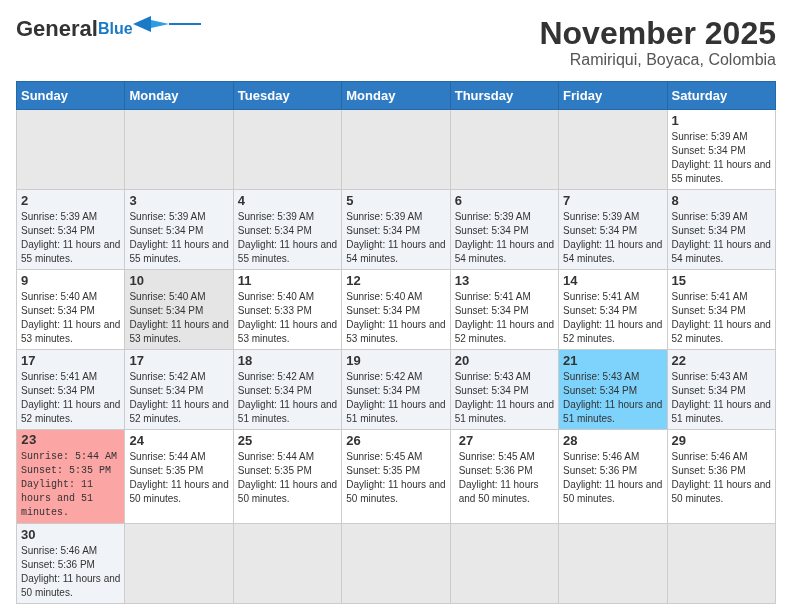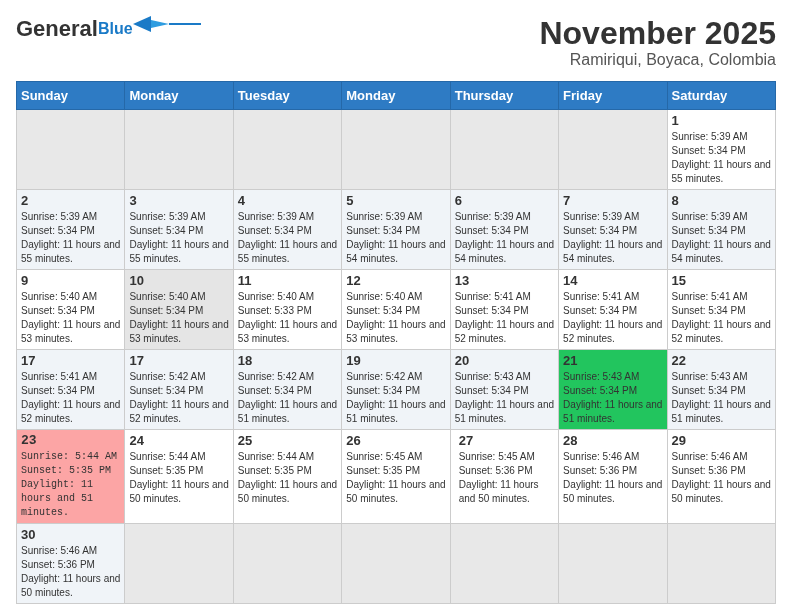--- a/index.html
+++ b/index.html
@@ -276,21 +276,21 @@
           </span>
         </td>
         <td style="background: rgb(240, 244, 248); min-height: 72px; height: 72px;">
           <span class="day-num">20</span>
           <span class="day-info">
             Sunrise: 5:43 AM<br>
             Sunset: 5:34 PM<br>
             Daylight: 11 hours and 51 minutes.
           </span>
         </td>
-        <td style="background: #22c55e; min-height: 72px; height: 72px;">
+        <td style="background: #7dd3fc; min-height: 72px; height: 72px;">
           <span class="day-num">21</span>
           <span class="day-info">
             Sunrise: 5:43 AM<br>
             Sunset: 5:34 PM<br>
             Daylight: 11 hours and 51 minutes.
           </span>
         </td>
         <td style="background: rgb(240, 244, 248); min-height: 72px; height: 72px;">
           <span class="day-num">22</span>
           <span class="day-info">

